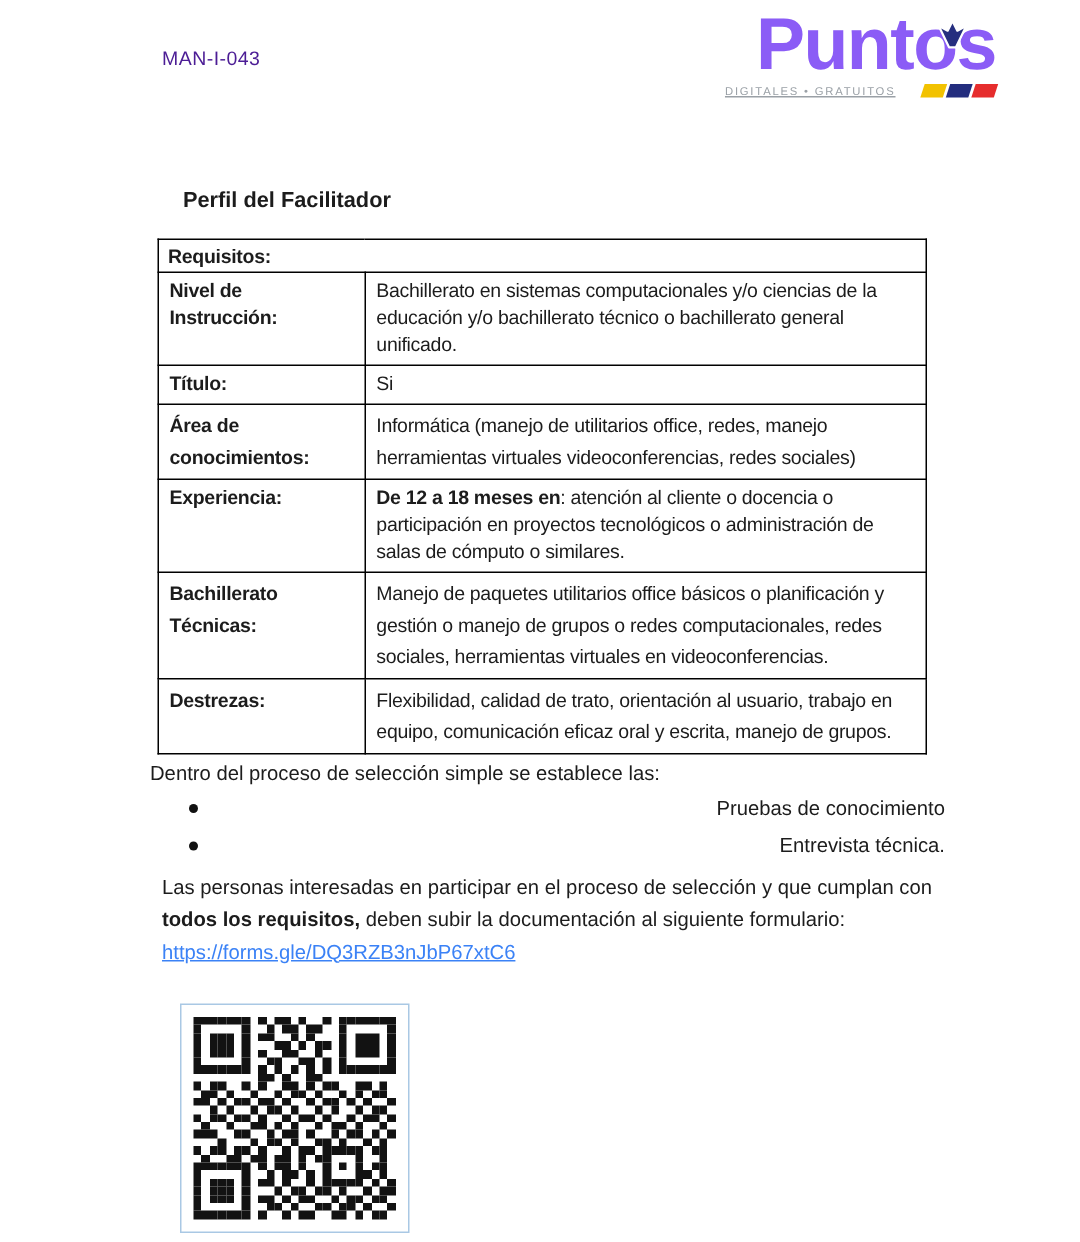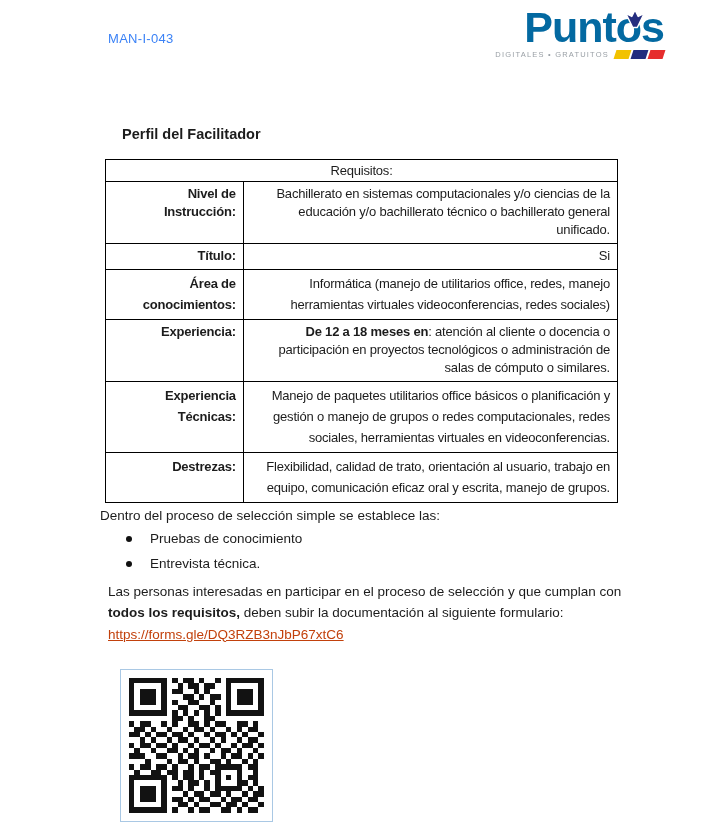--- a/index.html
+++ b/index.html
@@ -1,53 +1,53 @@
 <!DOCTYPE html>
 <html><head>
 <meta charset="utf-8">
 <style>
   * { margin:0; padding:0; box-sizing:border-box; }
   html,body { background:#ffffff; }
   body { font-family:"Liberation Sans", sans-serif; color:#1c1c1c; }
   .page { position:relative; width:720px; height:828px; background:#fff; overflow:hidden; }
 
   
-  .doc-code { position:absolute; left:108px; top:31px; font-size:13px; color:#3b82f6; letter-spacing:.3px; }
+  .doc-code { position:absolute; left:108px; top:31px; font-size:13px; color:#4c1d95; letter-spacing:.3px; }
   .logo { position:absolute; right:56px; top:6px; text-align:right; }
-  .logo-word { position:relative; display:inline-block; font-size:43px; font-weight:bold; color:#0369a1; letter-spacing:-1px; line-height:1; }
+  .logo-word { position:relative; display:inline-block; font-size:49px; font-weight:bold; color:#8b5cf6; letter-spacing:-1px; line-height:1; }
   .hand-icon { position:absolute; right:16px; top:-8px; }
   .logo-sub { display:flex; align-items:center; justify-content:flex-end; margin-top:1px; }
-  .logo-sub-text { font-size:7.5px; color:#9aa0a6; letter-spacing:1.2px; margin-right:4px; }
+  .logo-sub-text { font-size:7.5px; color:#9aa0a6; letter-spacing:1.2px; margin-right:16px;text-decoration:underline; }
   .pg { width:15px; height:9px; transform:skewX(-18deg); margin-left:2px; }
   .pg-yellow { background:#F2C200; }
   .pg-blue { background:#232D7E; }
   .pg-red { background:#E62D2D; }
 
   
   .section-title { position:absolute; left:122px; top:126px; font-size:14.5px; font-weight:bold;text-align:center; }
 
   
   .req-table { position:absolute; left:105px; top:159px; width:513px; border-collapse:collapse; font-size:13px; letter-spacing:-.2px; }
-  .req-table td { border:1.5px solid #000; vertical-align:top; padding:3px 7px 4px 7px;text-align:right; }
-  .req-table .th { text-align:center; font-weight:normal; padding:3px 6px; }
+  .req-table td { border:1.5px solid #000; vertical-align:top; padding:3px 7px 4px 7px; }
+  .req-table .th { font-weight:bold; padding:3px 6px; }
   .req-table .lbl { width:138px; font-weight:bold; line-height:1.45; }
   .req-table .val { width:375px;margin-left:12px; }
   .row-normal .val, .row-normal .lbl { line-height:1.38; }
   .row-wide .val, .row-wide .lbl { line-height:1.62; }
 
   
   .selection { position:absolute; left:100px; top:506px; width:530px; font-size:13.5px; }
   .selection-intro { line-height:1.5; }
   .selection ul { list-style:none; margin-top:5px; }
-  .selection li { position:relative; padding-left:50px; margin-bottom:8px; line-height:1.25; }
+  .selection li { position:relative; padding-left:50px; margin-bottom:8px; line-height:1.25;text-align:right; }
   .selection li::before { content:""; position:absolute; left:26px; top:5px; width:6px; height:6px; border-radius:50%; background:#111; }
 
   
   .apply { position:absolute; left:108px; top:581px; width:526px; font-size:13.5px; line-height:1.58; }
-  .apply a { color:#c2410c; display:inline-block; }
+  .apply a { color:#3b82f6; display:inline-block; }
 
   
   .qr-box { position:absolute; left:120px; top:669px; border:1px solid #A9C8E4; background:#fff; padding:8px; width:fit-content; }
   .qr-grid { display:grid; grid-template-columns:repeat(25, 5.4px); grid-auto-rows:5.4px; }
   .qr-grid .b { background:#121212; }
 </style>
 </head>
 <body>
 
 <div class="page">
@@ -88,21 +88,21 @@
     </tr>
     <tr class="row-wide">
       <td class="lbl">Área de conocimientos:</td>
       <td class="val">Informática (manejo de utilitarios office, redes, manejo herramientas virtuales videoconferencias, redes sociales)</td>
     </tr>
     <tr class="row-normal">
       <td class="lbl">Experiencia:</td>
       <td class="val"><strong>De 12 a 18 meses en</strong><span>: atención al cliente o docencia o participación en proyectos tecnológicos o administración de salas de cómputo o similares.</span></td>
     </tr>
     <tr class="row-wide">
-      <td class="lbl">Experiencia Técnicas:</td>
+      <td class="lbl">Bachillerato Técnicas:</td>
       <td class="val">Manejo de paquetes utilitarios office básicos o planificación y gestión o manejo de grupos o redes computacionales, redes sociales, herramientas virtuales en videoconferencias.</td>
     </tr>
     <tr class="row-wide">
       <td class="lbl">Destrezas:</td>
       <td class="val">Flexibilidad, calidad de trato, orientación al usuario, trabajo en equipo, comunicación eficaz oral y escrita, manejo de grupos.</td>
     </tr>
   </tbody>
     </table>
 
   <div class="selection">

